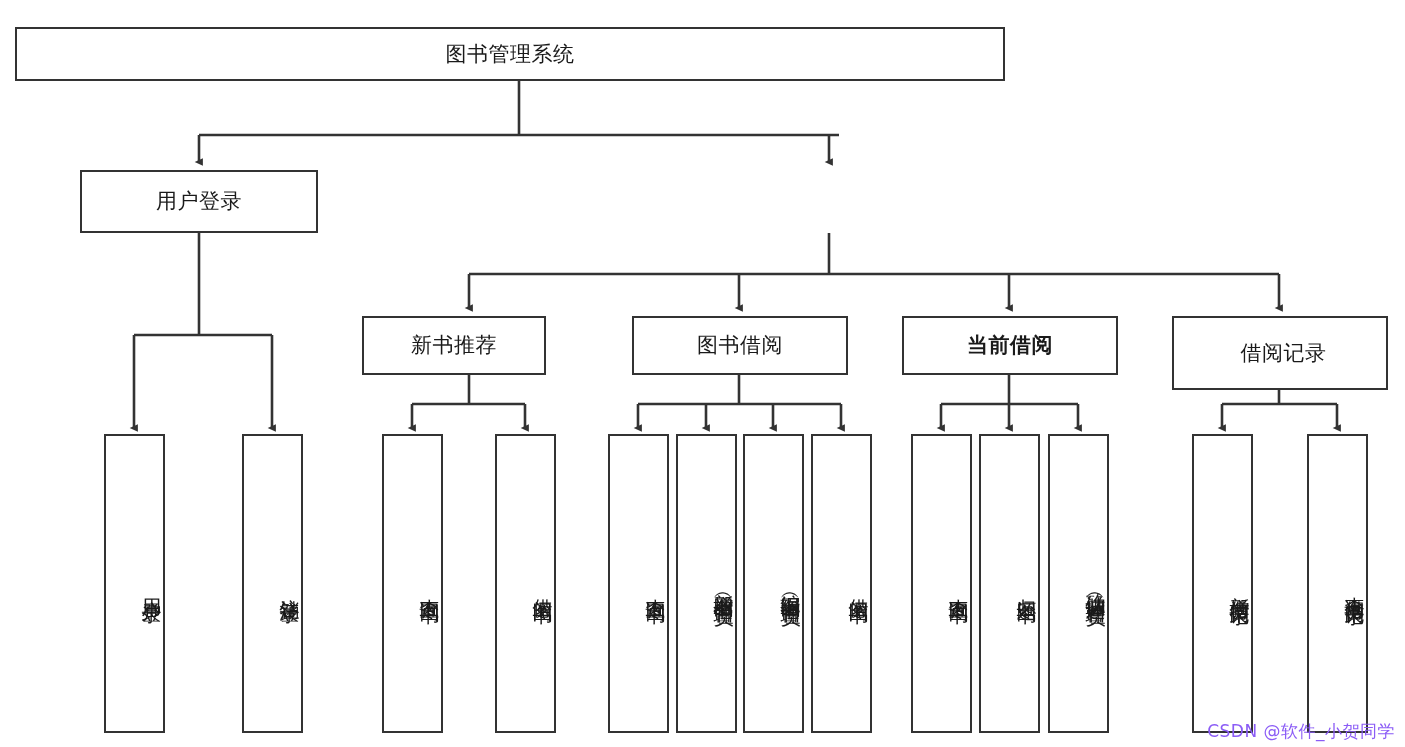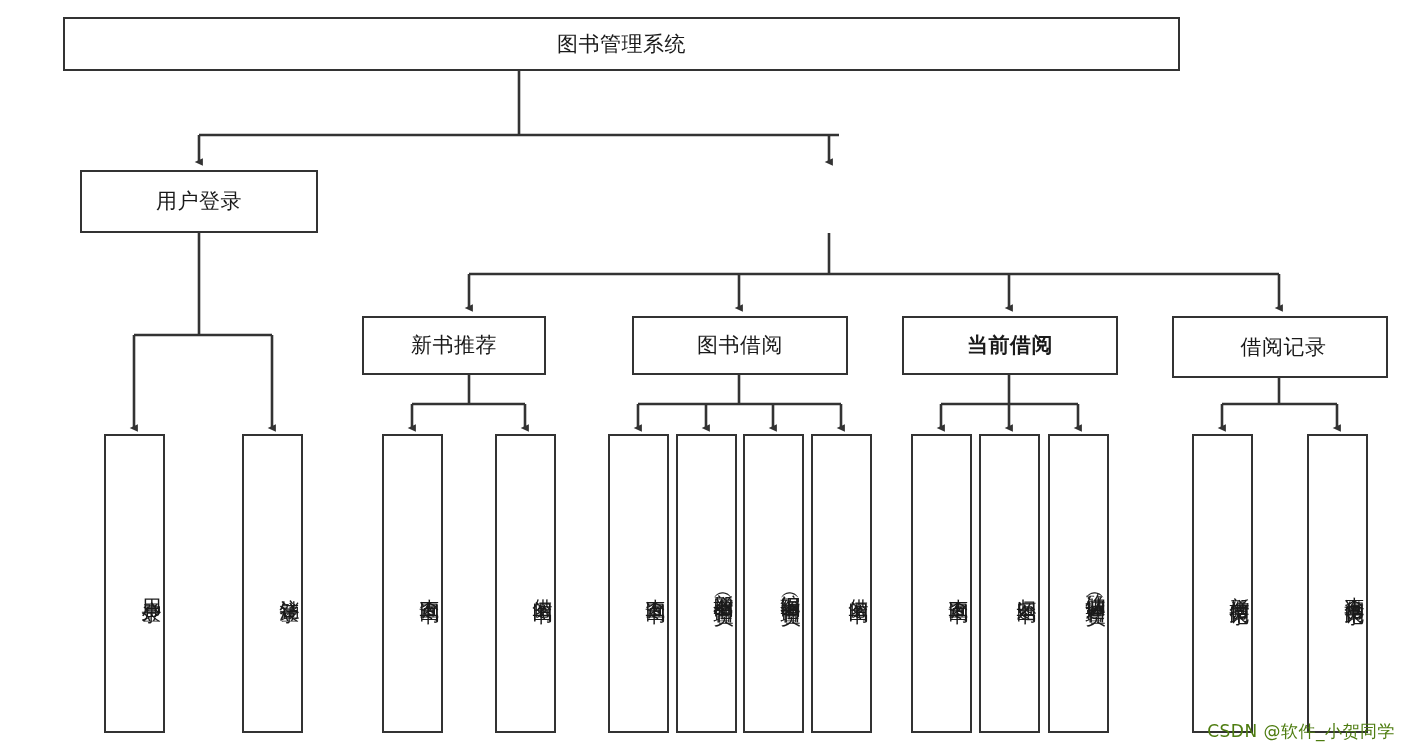--- a/index.html
+++ b/index.html
@@ -60,21 +60,21 @@
     text-align: left;
   }
   .node-v.align-top .vtext {
     text-align: start;
   }
   #watermark {
     position: absolute;
     right: 10px;
     bottom: 4px;
     font-size: 17px;
-    color: #4d7c0f;
+    color: #8b5cf6;
     letter-spacing: 0.5px;
     white-space: nowrap;
     font-family: "DejaVu Sans", "Liberation Sans", sans-serif;
   }
 </style>
 </head>
 <body>
 
 <div id="diagram-root">
 
@@ -121,28 +121,28 @@
       <path d="M1009,404 L1009,428" marker-end="url(#arrowhead)"></path>
       <path d="M1078,404 L1078,428" marker-end="url(#arrowhead)"></path>
 
       <path d="M1279,375 L1279,404"></path>
       <path d="M1222,404 L1337,404"></path>
       <path d="M1222,404 L1222,428" marker-end="url(#arrowhead)"></path>
       <path d="M1337,404 L1337,428" marker-end="url(#arrowhead)"></path>
     </g>
   </svg>
 
-  <div class="node node-h root" style="left:15px; top:17px; width:1117px; height:54px;margin-left:48px;">图书管理系统</div>
+  <div class="node node-h root" style="left:15px; top:27px; width:990px; height:54px;">图书管理系统</div>
 
   <div class="node node-h" style="left:80px; top:170px; width:238px; height:63px;">用户登录</div>
 
   <div class="node node-h" style="left:362px; top:316px; width:184px; height:59px;">新书推荐</div>
   <div class="node node-h" style="left:632px; top:316px; width:216px; height:59px;">图书借阅</div>
   <div class="node node-h" style="left:902px; top:316px; width:216px; height:59px;font-weight:bold;">当前借阅</div>
-  <div class="node node-h" style="left:1172px; top:316px; width:216px; height:62px;padding-left:7px;">借阅记录</div>
+  <div class="node node-h" style="left:1172px; top:316px; width:216px; height:74px;padding-left:7px;">借阅记录</div>
 
   <div class="node node-v" style="left:104px; top:434px; width:61px; height:299px;">
     <span class="vtext">用户登录</span>
   </div>
   <div class="node node-v" style="left:242px; top:434px; width:61px; height:299px;">
     <span class="vtext">注销登录</span>
   </div>
 
   <div class="node node-v" style="left:382px; top:434px; width:61px; height:299px;">
     <span class="vtext">查询图书</span>

